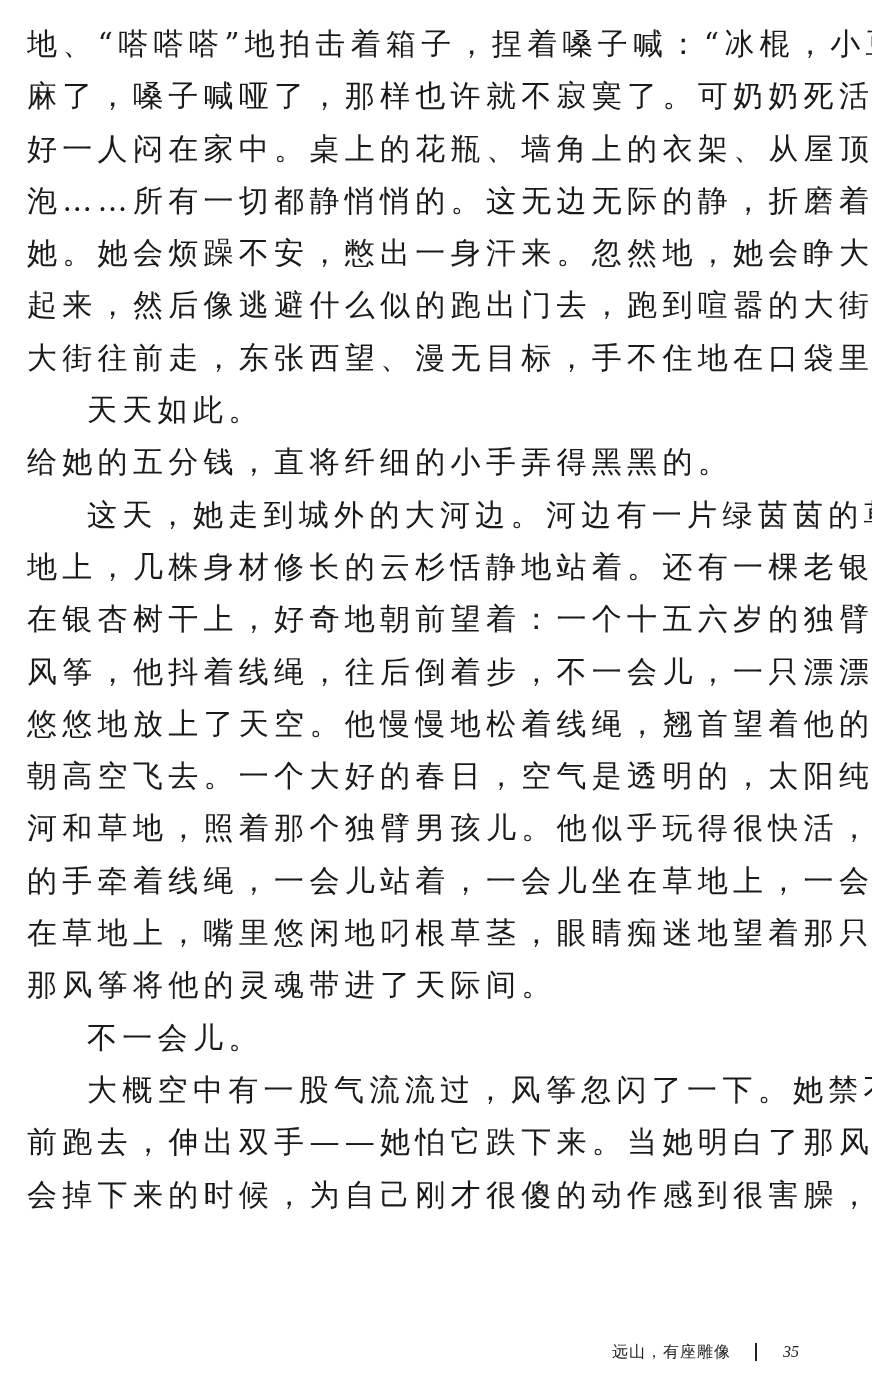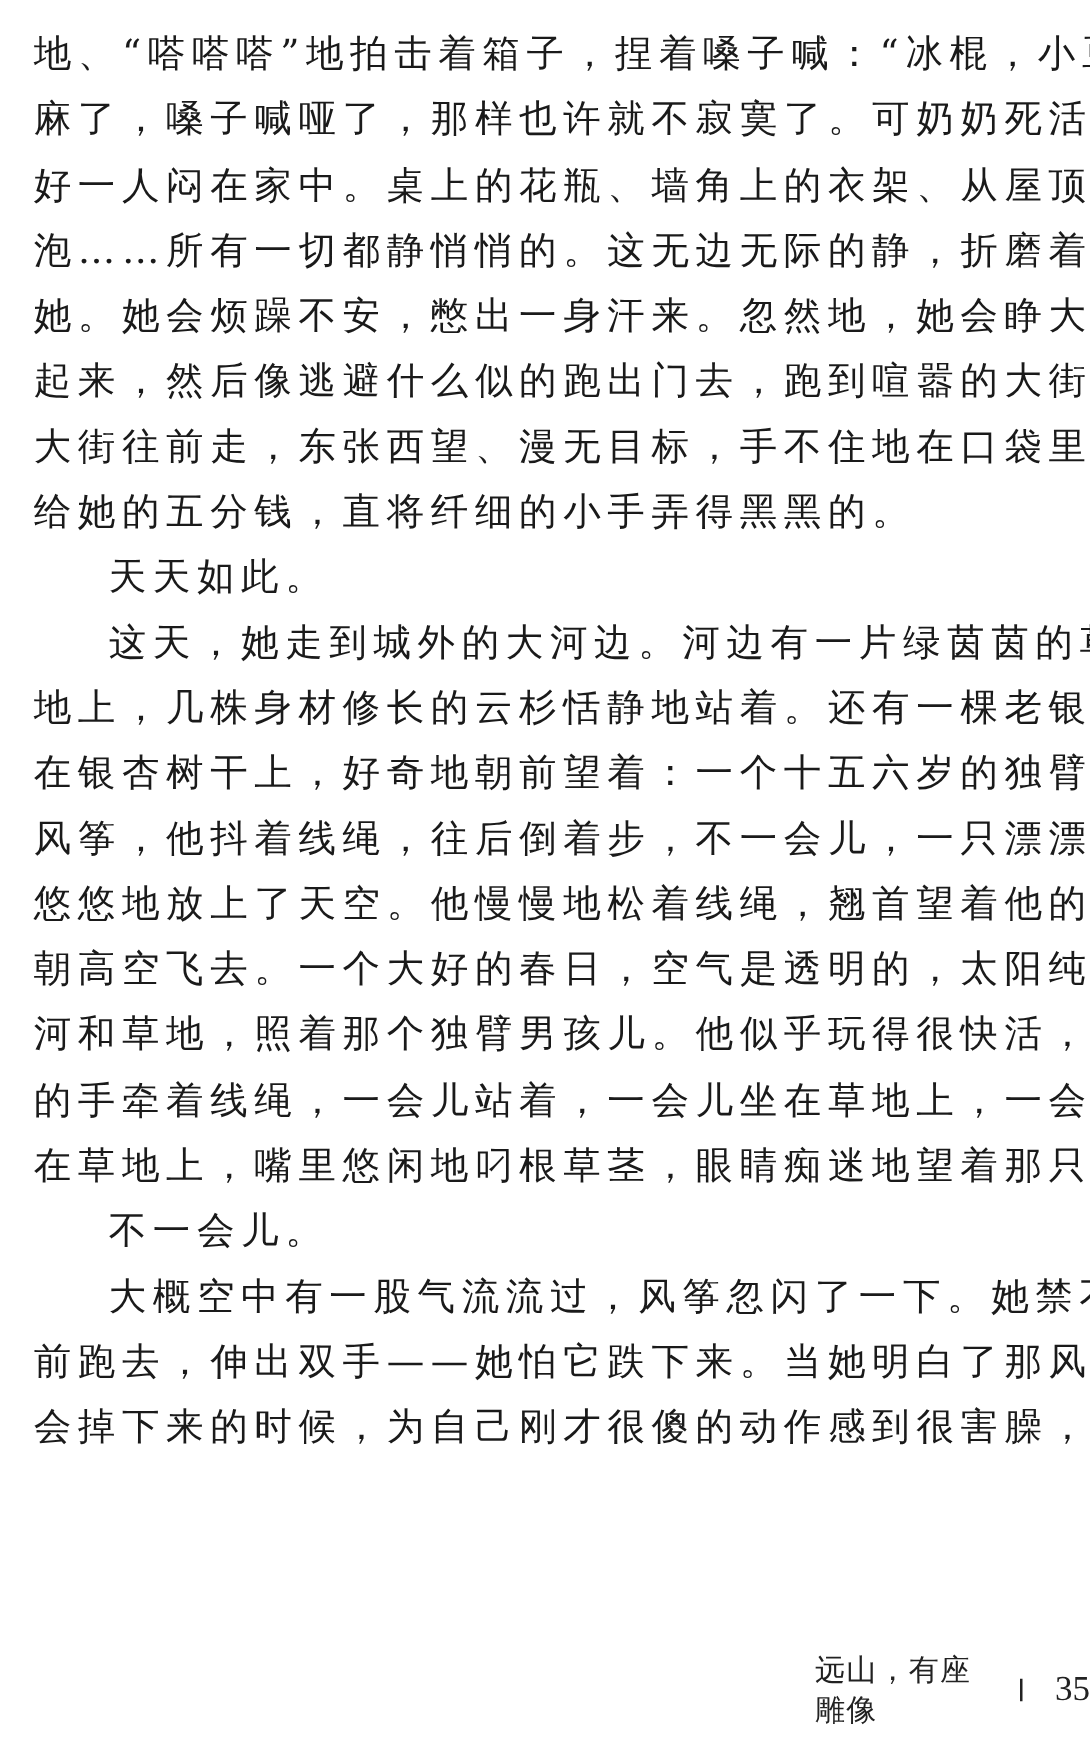--- a/index.html
+++ b/index.html
@@ -36,59 +36,60 @@
       position: absolute;
       left: 612px;
       top: 1336px;
       height: 32px;
       display: flex;
       align-items: center;
       font-family: "DejaVu Sans", "Liberation Sans", sans-serif;
       color: #222;
     }
     .footer-title {
-      font-size: 24px;
+      font-size: 16px;
       letter-spacing: 1px;
-      margin-left: 40px;
     }
     .footer-sep {
       display: inline-block;
       width: 2px;
       height: 18px;
       background: #222;
       margin-left: 24px;
       margin-right: 26px;
     }
     .footer-page {
       font-family: "Liberation Serif", "DejaVu Serif", serif;
-      font-size: 28px;
+      font-style: italic;
+      font-size: 16px;
     }
   </style>
 </head>
 <body>
 
 <div class="page-body" id="page-body">
     <span class="line">地、“嗒嗒嗒”地拍击着箱子，捏着嗓子喊：“冰棍，小豆冰棍！”手拍</span>
     <span class="line">麻了，嗓子喊哑了，那样也许就不寂寞了。可奶奶死活不让。她只</span>
     <span class="line">好一人闷在家中。桌上的花瓶、墙角上的衣架、从屋顶垂挂下的灯</span>
     <span class="line">泡……所有一切都静悄悄的。这无边无际的静，折磨着、压迫着</span>
     <span class="line">她。她会烦躁不安，憋出一身汗来。忽然地，她会睁大了眼，气喘</span>
     <span class="line">起来，然后像逃避什么似的跑出门去，跑到喧嚣的大街上。她沿着</span>
     <span class="line">大街往前走，东张西望、漫无目标，手不住地在口袋里摩挲着奶奶</span>
+    <span class="line indent">天天如此。</span>
     <span class="line">给她的五分钱，直将纤细的小手弄得黑黑的。</span>
-    <span class="line indent">天天如此。</span>
     <span class="line indent">这天，她走到城外的大河边。河边有一片绿茵茵的草地。草</span>
     <span class="line">地上，几株身材修长的云杉恬静地站着。还有一棵老银杏。她倚</span>
     <span class="line">在银杏树干上，好奇地朝前望着：一个十五六岁的独臂男孩儿在放</span>
     <span class="line">风筝，他抖着线绳，往后倒着步，不一会儿，一只漂漂亮亮的风筝就</span>
     <span class="line">悠悠地放上了天空。他慢慢地松着线绳，翘首望着他的风筝，任它</span>
     <span class="line">朝高空飞去。一个大好的春日，空气是透明的，太阳纯净地照着大</span>
     <span class="line">河和草地，照着那个独臂男孩儿。他似乎玩得很快活，用那只唯一</span>
     <span class="line">的手牵着线绳，一会儿站着，一会儿坐在草地上，一会儿惬意地躺</span>
     <span class="line">在草地上，嘴里悠闲地叼根草茎，眼睛痴迷地望着那只风筝，仿佛</span>
+    <span class="line">那风筝将他的灵魂带进了天际间。</span>
     <span class="line indent">不一会儿。</span>
     <span class="line indent">大概空中有一股气流流过，风筝忽闪了一下。她禁不住朝</span>
     <span class="line">前跑去，伸出双手——她怕它跌下来。当她明白了那风筝是不</span>
     <span class="line">会掉下来的时候，为自己刚才很傻的动作感到很害臊，就转过</span>
   </div>
 
 <div class="footer">
   <span class="footer-title">远山，有座雕像</span>
   <span class="footer-sep"></span>
   <span class="footer-page">35</span>

